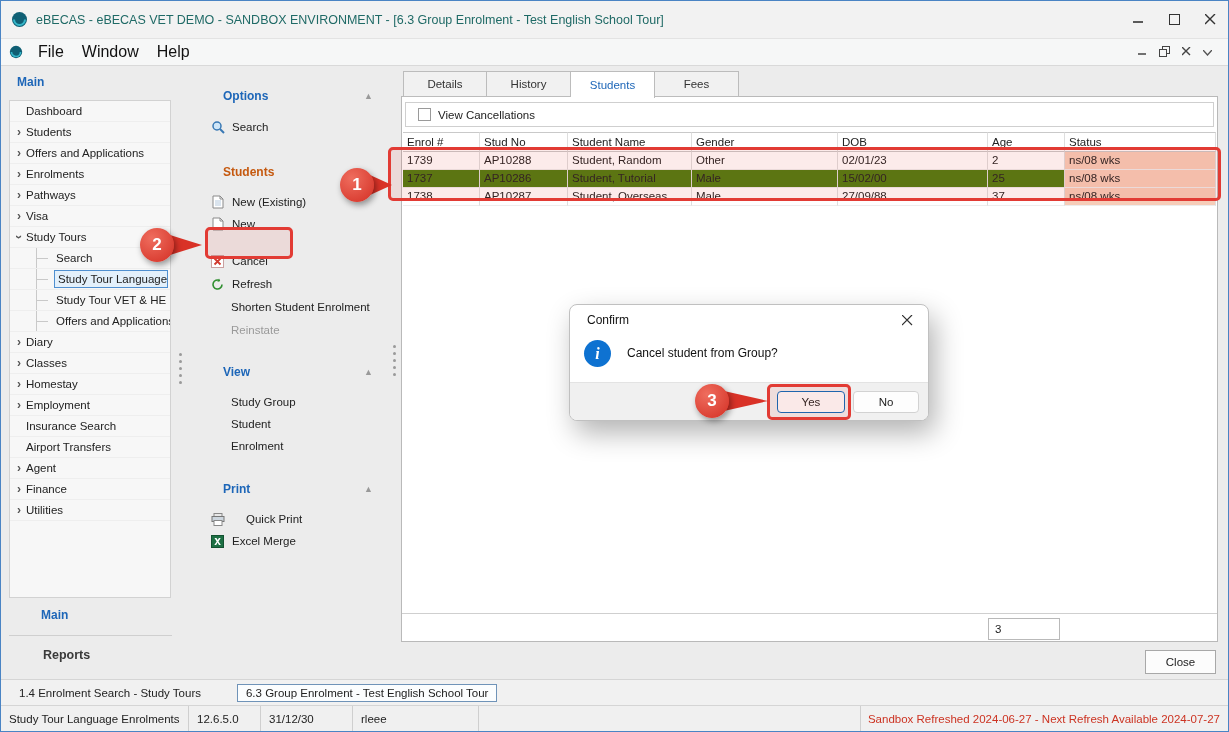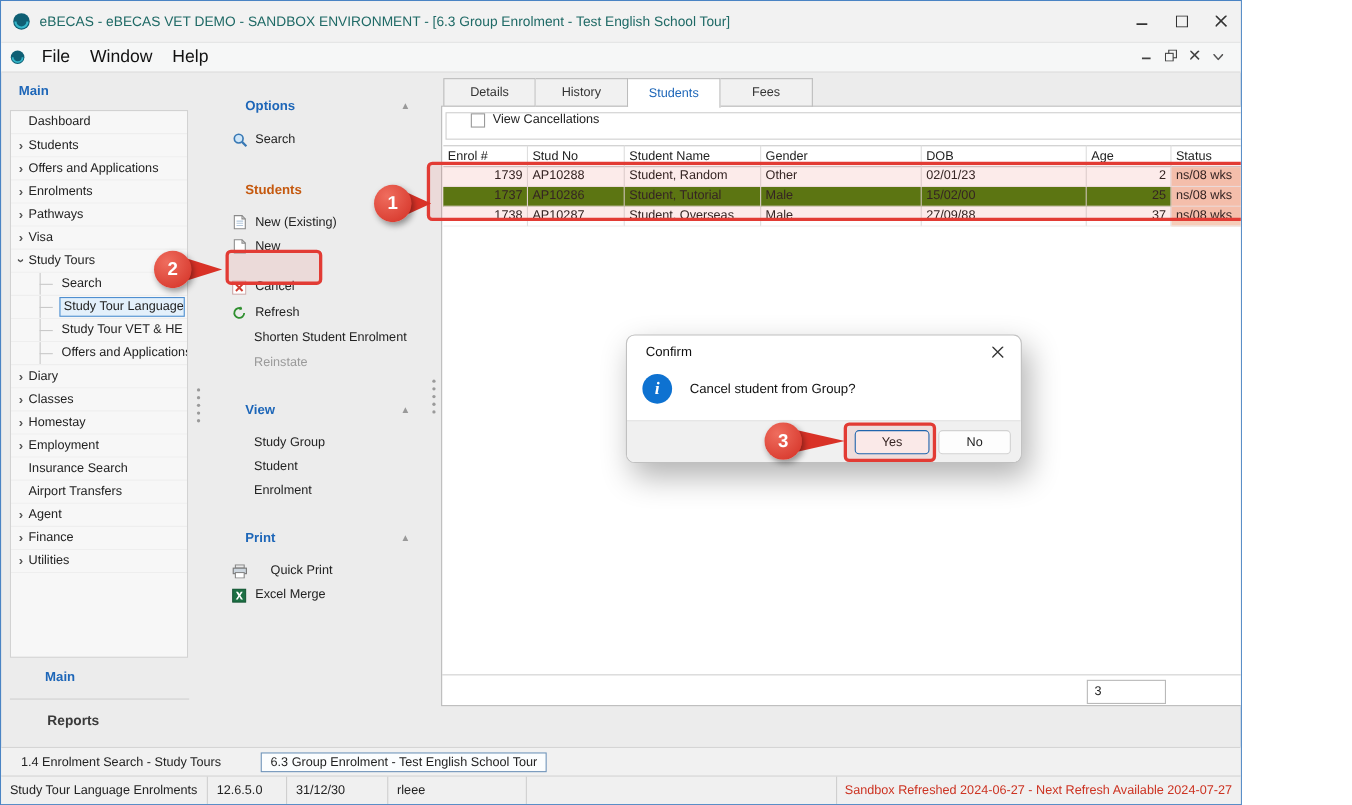--- a/index.html
+++ b/index.html
@@ -1,19 +1,19 @@
 <!DOCTYPE html>
 <html><head>
 <meta charset="utf-8">
 <style>
   * { box-sizing: border-box; }
   html,body { margin:0; padding:0; background:#ffffff; }
   body { font-family:"Liberation Sans", sans-serif; }
 
-  .window { position:relative; width:1129px; height:732px; background:#ececec;
+  .window { position:relative; width:1229px; height:732px; background:#ececec;
             border:1px solid #4a84c4; overflow:hidden; font-size:11.5px; color:#222; }
 
   
   .titlebar { position:absolute; top:0; left:0; right:0; height:38px; background:#f2f2f2;
               display:flex; align-items:center; padding-left:10px; border-bottom:1px solid #e3e3e3; }
   .app-icon { width:17px; height:17px; margin-right:8px; }
   .title-text { color:#1f6a66; font-size:12.5px; white-space:nowrap; }
   .tb-controls { margin-left:auto; display:flex; height:100%; }
   .tb-btn { width:36px; display:flex; align-items:center; justify-content:center; cursor:default; }
 
@@ -59,30 +59,30 @@
   
   .tabs { position:absolute; left:402px; top:70px; height:26px; display:flex; z-index:2; }
   .tab { width:84px; height:26px; border:1px solid #bcbcbc; border-left:none; background:#f1f1f1;
          display:flex; align-items:center; justify-content:center; color:#333; cursor:default; }
   .tab:first-child { border-left:1px solid #bcbcbc; }
   .tab.active { background:#fff; color:#1d66b8; height:27px; border-bottom:none; position:relative; z-index:3; }
 
   .panel { position:absolute; left:400px; top:95px; width:817px; height:546px; background:#fff;
            border:1px solid #b9b9b9; }
   .canc-bar { position:absolute; left:3px; top:5px; width:809px; height:25px; border:1px solid #cfcfcf;
-              display:flex; align-items:flex-start; padding-left:22px; gap:7px; }
+              display:flex; align-items:center; padding-left:12px; gap:7px; }
   .checkbox { width:13px; height:13px; border:1px solid #9a9a9a; background:#fff; }
 
   .grid { position:absolute; left:1px; top:35px; width:813px; }
   .grid-row { display:flex; }
   .cell { border-right:1px solid #dedede; padding:0 4px; overflow:hidden; white-space:nowrap; }
   .grid-head .cell { border-top:1px solid #c9c9c9; border-bottom:1px solid #c9c9c9; height:20px; line-height:19px; }
   .grid-body .cell { height:18px; line-height:17px; border-bottom:1px solid #ededed; }
   .c0{width:77px}.c1{width:88px}.c2{width:124px}.c3{width:146px}.c4{width:150px}.c5{width:77px}.c6{width:151px}
-  .r { text-align:right; }
+  .r { text-align:left; }
   .grid-row.sel .cell { background:#4d7c0f; }
   .grid-body .cell.status { background:#f6cdb9; }
 
   .panel-divider { position:absolute; left:0; right:0; top:516px; border-top:1px solid #cfcfcf; }
   .count-box { position:absolute; left:586px; top:521px; width:72px; height:22px; border:1px solid #b9b9b9;
                background:#fff; line-height:20px; padding-left:6px; }
 
   .close-btn { position:absolute; left:1144px; top:649px; width:71px; height:24px; background:#fcfcfc;
                border:1px solid #a8a8a8; display:flex; align-items:center; justify-content:center; cursor:default; }
 

